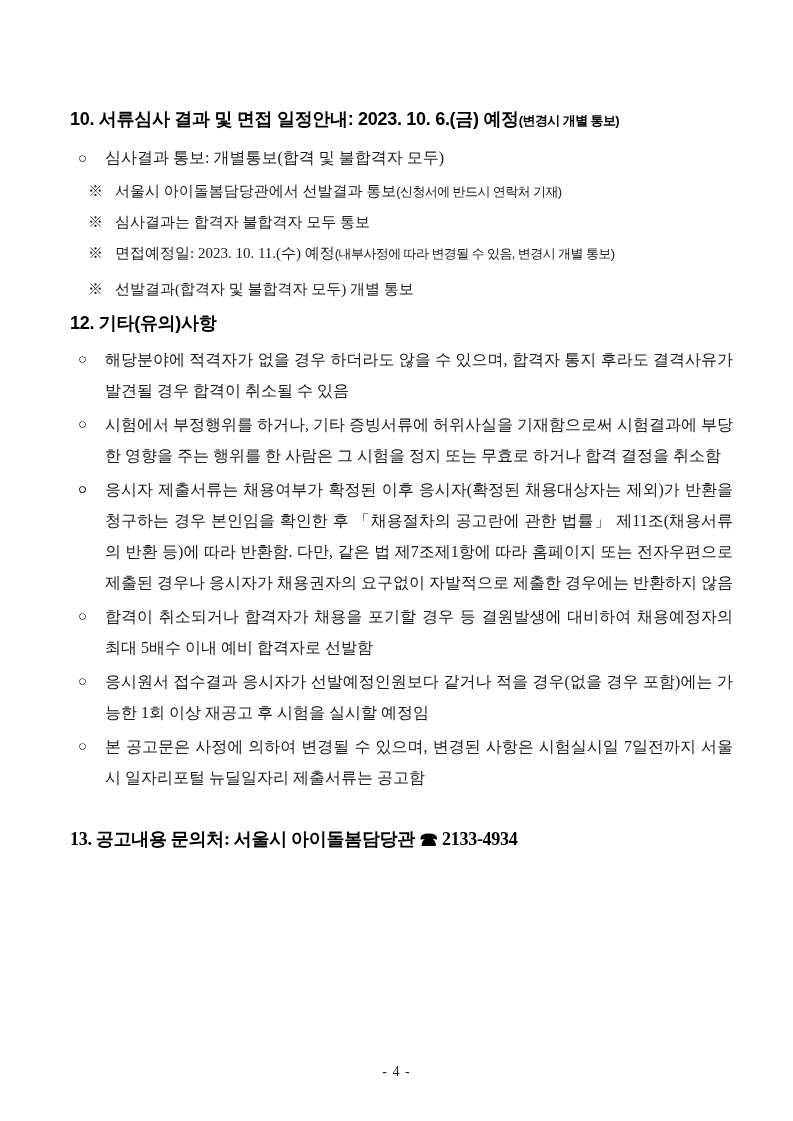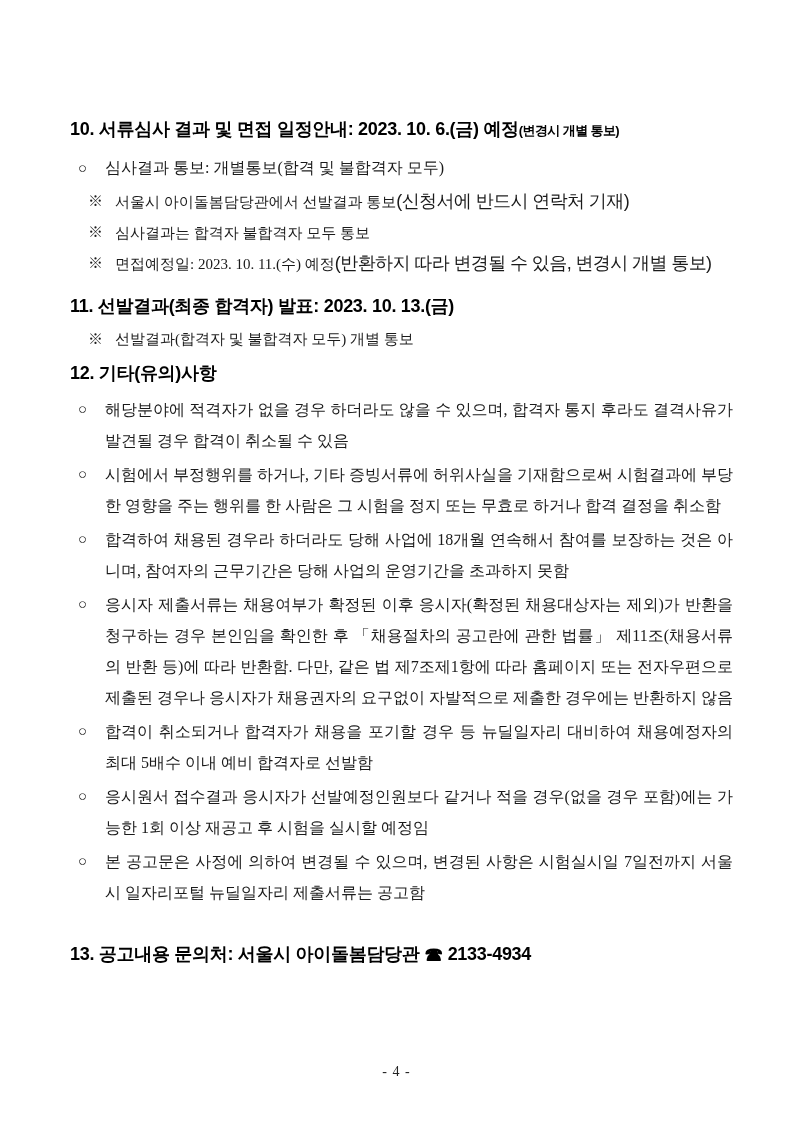--- a/index.html
+++ b/index.html
@@ -11,21 +11,21 @@
     height: 1121px;
     background: #ffffff;
     color: #111111;
     overflow: hidden;
     font-family: "Liberation Serif", serif;
   }
 
   .content {
     position: absolute;
     left: 70px;
-    top: 10px;
+    top: 0;
     width: 663px;
     padding-top: 106px;
   }
 
   
   .h {
     font-family: "Liberation Sans", sans-serif;
     font-weight: 700;
     font-size: 18px;
     line-height: 26px;
@@ -65,29 +65,29 @@
     margin: 0;
     padding-left: 27px;
     font-size: 15px;
     line-height: 30px;
     white-space: nowrap;
     color: #1a1a1a;
   }
   .note > .marker { position: absolute; left: 0; top: 0; }
   .note-small {
     font-family: "Liberation Sans", sans-serif;
-    font-size: 18px;
+    font-size: 13px;
     letter-spacing: -0.6px;
   }
 
   .h11 { margin-top: 14px; }
   .note-sec11 { margin-left: 18px; margin-top: 5px; }
   .h12 { margin-top: 6px; }
   .bullets { margin-top: 8px; }
-  .h13 { margin-top: 33px; }
+  .h13 { margin-top: 33px; font-family: Liberation Serif, serif; }
   .phone-icon-glyph { font-size: 19px; vertical-align: -1px; }
 
   .page-number {
     position: absolute;
     left: 0;
     right: 0;
     top: 1064px;
     text-align: center;
     font-size: 14px;
     letter-spacing: 1px;
@@ -100,36 +100,35 @@
 <div class="page">
   <main class="content">
 
     <h2 class="h"><span>10. 서류심사 결과 및 면접 일정안내: 2023. 10. 6.(금) 예정</span><span class="h-note">(변경시 개별 통보)</span></h2>
 
     <p class="bullet single"><span class="marker">○</span><span>심사결과 통보: 개별통보(합격 및 불합격자 모두)</span></p>
 
     <div class="notes">
       <p class="note"><span class="marker">※</span><span>서울시 아이돌봄담당관에서 선발결과 통보</span><span class="note-small">(신청서에 반드시 연락처 기재)</span></p>
       <p class="note"><span class="marker">※</span><span>심사결과는 합격자 불합격자 모두 통보</span><span class="note-small"></span></p>
-      <p class="note"><span class="marker">※</span><span>면접예정일: 2023. 10. 11.(수)  예정</span><span class="note-small">(반환하지 따라 변경될 수 있음, 변경시 개별 통보)</span></p>
+      <p class="note"><span class="marker">※</span><span>면접예정일: 2023. 10. 11.(수)  예정</span><span class="note-small">(내부사정에 따라 변경될 수 있음, 변경시 개별 통보)</span></p>
     </div>
 
-    <h2 class="h h11"><span>11. 선발결과(최종 합격자) 발표: 2023. 10. 13.(금)</span></h2>
     <div class="notes note-sec11">
       <p class="note"><span class="marker">※</span><span>선발결과(합격자 및 불합격자 모두) 개별 통보</span></p>
     </div>
 
     <h2 class="h h12"><span>12. 기타(유의)사항</span></h2>
 
     <div class="bullets">
       <p class="bullet"><span class="marker">○</span><span>해당분야에 적격자가 없을 경우 하더라도 않을 수 있으며, 합격자 통지 후라도 결격사유가 발견될 경우 합격이 취소될 수 있음</span></p>
       <p class="bullet"><span class="marker">○</span><span>시험에서 부정행위를 하거나, 기타 증빙서류에 허위사실을 기재함으로써 시험결과에 부당한 영향을 주는 행위를 한 사람은 그 시험을 정지 또는 무효로 하거나 합격 결정을 취소함</span></p>
-      <p class="bullet"><span class="marker">○</span><span>합격하여 채용된 경우라 하더라도 당해 사업에 18개월 연속해서 참여를 보장하는 것은 아니며, 참여자의 근무기간은 당해 사업의 운영기간을 초과하지 못함</span></p>
+      <p class="bullet"><span class="marker">○</span></p>
       <p class="bullet"><span class="marker">○</span><span>응시자 제출서류는 채용여부가 확정된 이후 응시자(확정된 채용대상자는 제외)가 반환을 청구하는 경우 본인임을 확인한 후 「채용절차의 공고란에 관한 법률」 제11조(채용서류의 반환 등)에 따라 반환함. 다만, 같은 법 제7조제1항에 따라 홈페이지 또는 전자우편으로 제출된 경우나 응시자가 채용권자의 요구없이 자발적으로 제출한 경우에는 반환하지 않음</span></p>
-      <p class="bullet"><span class="marker">○</span><span>합격이 취소되거나 합격자가 채용을 포기할 경우 등 뉴딜일자리 대비하여 채용예정자의 최대 5배수 이내 예비 합격자로 선발함</span></p>
+      <p class="bullet"><span class="marker">○</span><span>합격이 취소되거나 합격자가 채용을 포기할 경우 등 결원발생에 대비하여 채용예정자의 최대 5배수 이내 예비 합격자로 선발함</span></p>
       <p class="bullet"><span class="marker">○</span><span>응시원서 접수결과 응시자가 선발예정인원보다 같거나 적을 경우(없을 경우 포함)에는 가능한 1회 이상 재공고 후 시험을 실시할 예정임</span></p>
       <p class="bullet"><span class="marker">○</span><span>본 공고문은 사정에 의하여 변경될 수 있으며, 변경된 사항은 시험실시일 7일전까지 서울시 일자리포털 뉴딜일자리 제출서류는 공고함</span></p>
     </div>
 
     <h2 class="h h13"><span>13. 공고내용 문의처: 서울시 아이돌봄담당관</span> <span class="phone-icon-glyph">☎</span> <span>2133-4934</span></h2>
 
   </main>
 
   <footer class="page-number">- 4 -</footer>
 </div>

